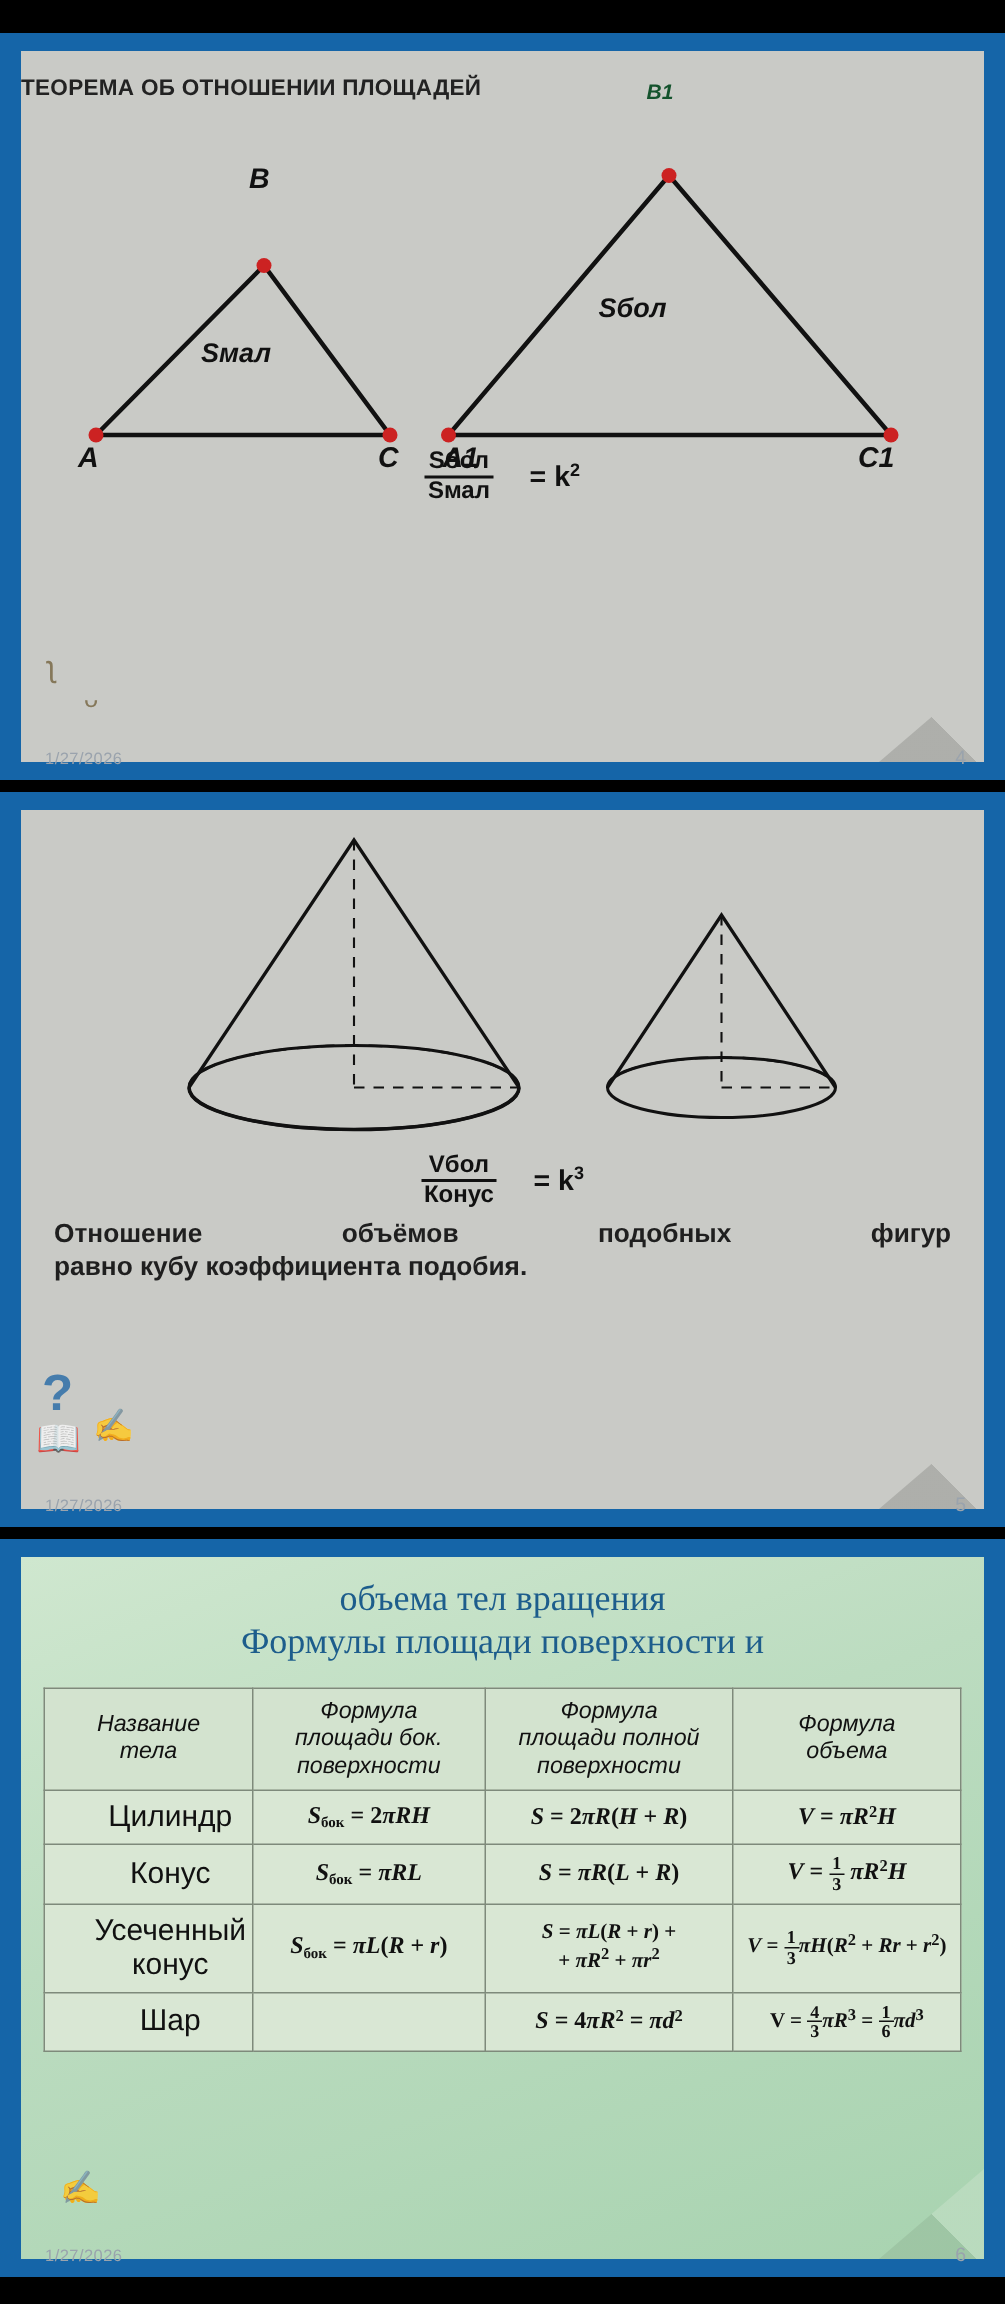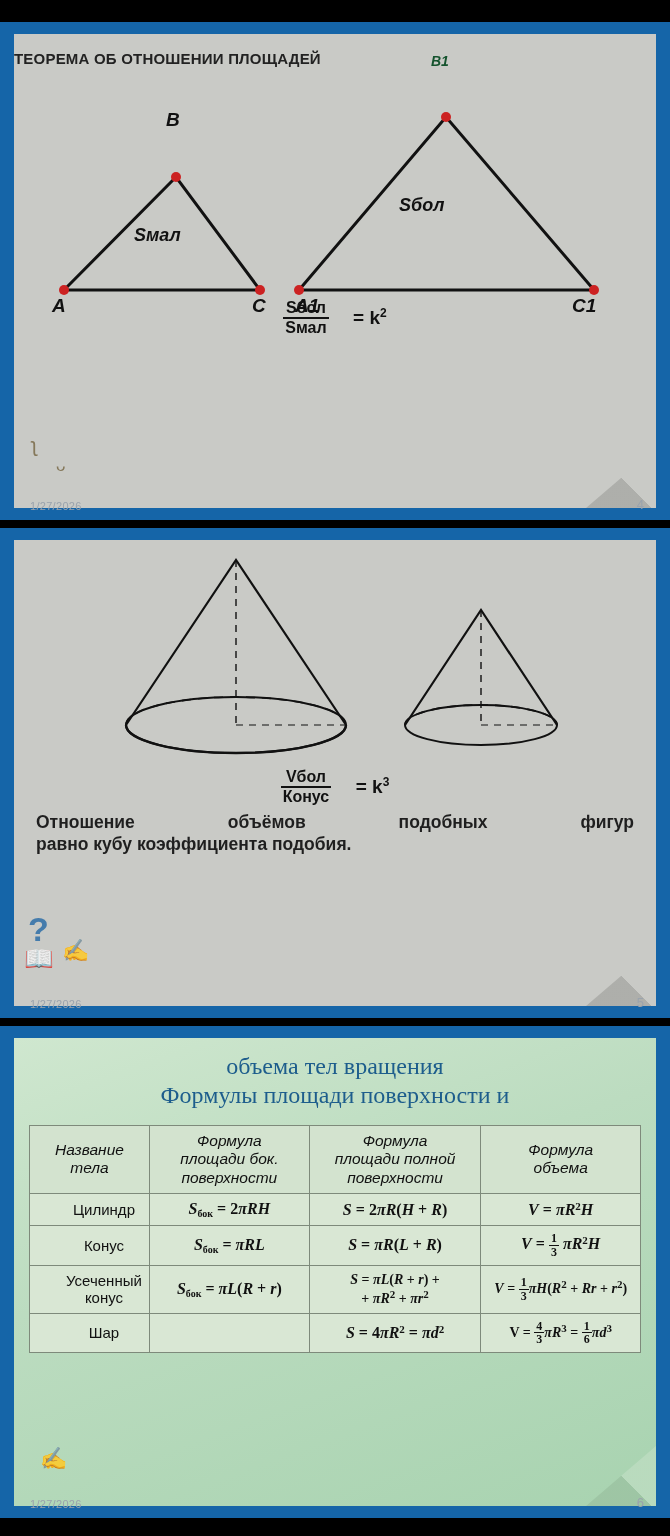--- a/index.html
+++ b/index.html
@@ -134,21 +134,21 @@
   table.formulas th {
     font-style: italic;
     font-weight: normal;
     font-size: 15.5px;
     line-height: 1.2;
     background: #d3e3cf;
     font-family: "Liberation Sans", sans-serif;
   }
   table.formulas td.name {
     font-family: "Liberation Sans", sans-serif;
-    font-size: 15px;
+    font-size: 20px;
     line-height: 1.15;
     padding-left: 33px;
   }
   table.formulas td.f {
     font-weight: bold;
     font-size: 16px;
   }
   table.formulas td.fs { font-size: 14px; }
   .col1 { width: 120px; }
   .col2 { width: 160px; }

